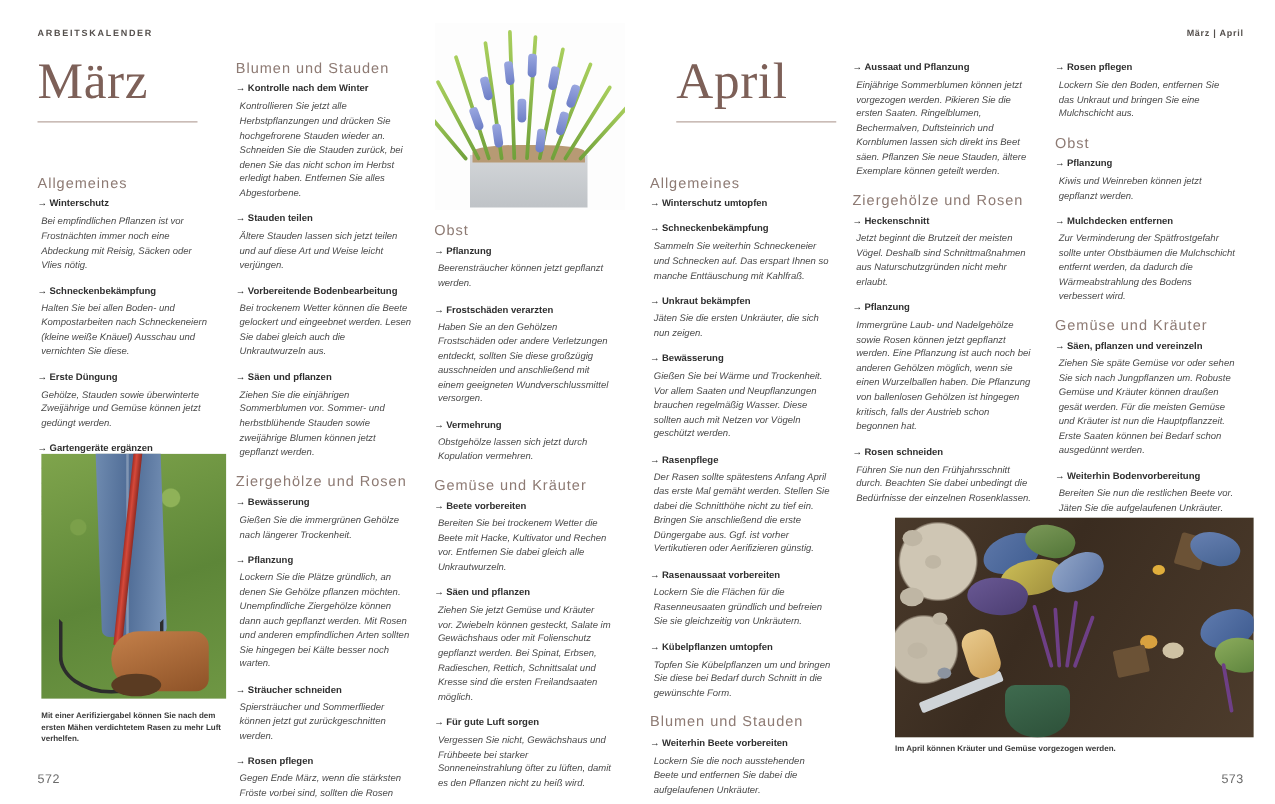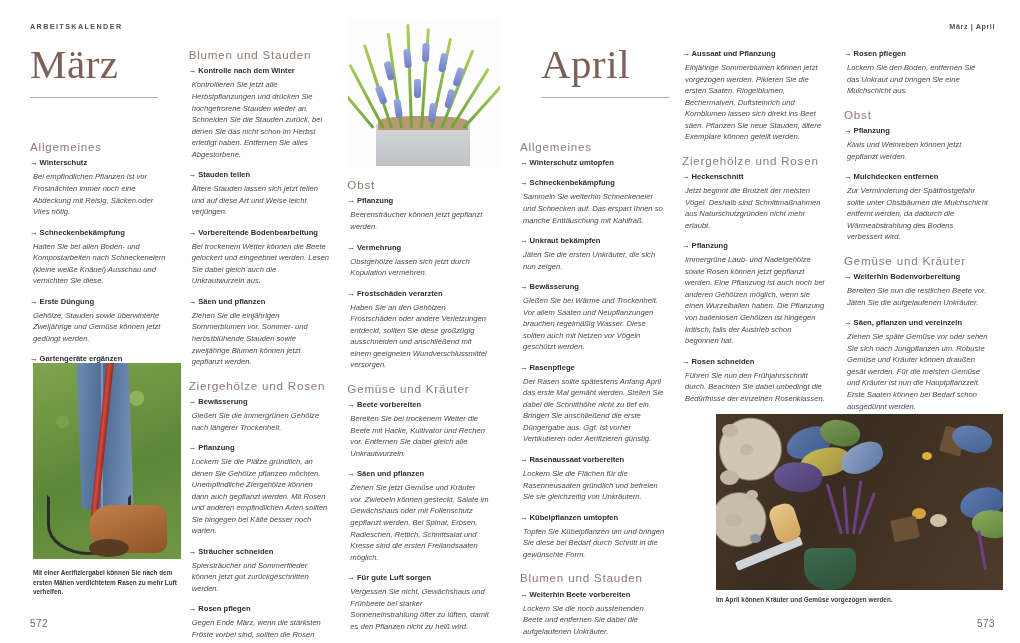--- a/index.html
+++ b/index.html
@@ -351,26 +351,26 @@
       </div>
 
       <div class="col" style="padding-top:130px">
         <div>
           <h2 class="sec tight">Obst</h2>
           <div class="entry">
             <p class="entry-title"><span class="arrow">→</span><span>Pflanzung</span></p>
             <p class="entry-body">Beerensträucher können jetzt gepflanzt werden.</p>
           </div>
           <div class="entry">
+            <p class="entry-title"><span class="arrow">→</span><span>Frostschäden verarzten</span></p>
+            <p class="entry-body">Haben Sie an den Gehölzen Frostschäden oder andere Verletzungen entdeckt, sollten Sie diese großzügig ausschneiden und anschließend mit einem geeigneten Wundverschlussmittel versorgen.</p>
+          </div>
+          <div class="entry">
             <p class="entry-title"><span class="arrow">→</span><span>Vermehrung</span></p>
             <p class="entry-body">Obstgehölze lassen sich jetzt durch Kopulation vermehren.</p>
-          </div>
-          <div class="entry">
-            <p class="entry-title"><span class="arrow">→</span><span>Frostschäden verarzten</span></p>
-            <p class="entry-body">Haben Sie an den Gehölzen Frostschäden oder andere Verletzungen entdeckt, sollten Sie diese großzügig ausschneiden und anschließend mit einem geeigneten Wundverschlussmittel versorgen.</p>
           </div>
         </div>
 
         <div class="sec-gap">
           <h2 class="sec">Gemüse und Kräuter</h2>
           <div class="entry">
             <p class="entry-title"><span class="arrow">→</span><span>Beete vorbereiten</span></p>
             <p class="entry-body">Bereiten Sie bei trockenem Wetter die Beete mit Hacke, Kultivator und Rechen vor. Entfernen Sie dabei gleich alle Unkrautwurzeln.</p>
           </div>
           <div class="entry">
@@ -493,26 +493,26 @@
           </div>
           <div class="entry">
             <p class="entry-title"><span class="arrow">→</span><span>Mulchdecken entfernen</span></p>
             <p class="entry-body">Zur Verminderung der Spätfrostgefahr sollte unter Obstbäumen die Mulchschicht entfernt werden, da dadurch die Wärmeabstrahlung des Bodens verbessert wird.</p>
           </div>
         </div>
 
         <div class="sec-gap">
           <h2 class="sec">Gemüse und Kräuter</h2>
           <div class="entry">
+            <p class="entry-title"><span class="arrow">→</span><span>Säen, pflanzen und vereinzeln</span></p>
+            <p class="entry-body">Ziehen Sie späte Gemüse vor oder sehen Sie sich nach Jungpflanzen um. Robuste Gemüse und Kräuter können draußen gesät werden. Für die meisten Gemüse und Kräuter ist nun die Hauptpflanzzeit. Erste Saaten können bei Bedarf schon ausgedünnt werden.</p>
+          </div>
+          <div class="entry">
             <p class="entry-title"><span class="arrow">→</span><span>Weiterhin Bodenvorbereitung</span></p>
             <p class="entry-body">Bereiten Sie nun die restlichen Beete vor. Jäten Sie die aufgelaufenen Unkräuter.</p>
-          </div>
-          <div class="entry">
-            <p class="entry-title"><span class="arrow">→</span><span>Säen, pflanzen und vereinzeln</span></p>
-            <p class="entry-body">Ziehen Sie späte Gemüse vor oder sehen Sie sich nach Jungpflanzen um. Robuste Gemüse und Kräuter können draußen gesät werden. Für die meisten Gemüse und Kräuter ist nun die Hauptpflanzzeit. Erste Saaten können bei Bedarf schon ausgedünnt werden.</p>
           </div>
         </div>
       </div>
 
     </div>
 
     <div class="folio folio-right">573</div>
   </div>
 
   <div class="photo" id="photo-seedlings">

